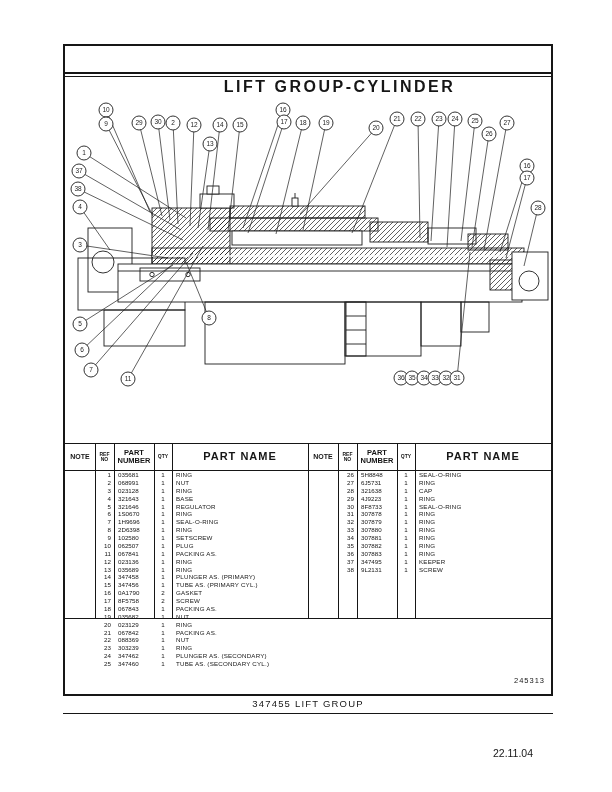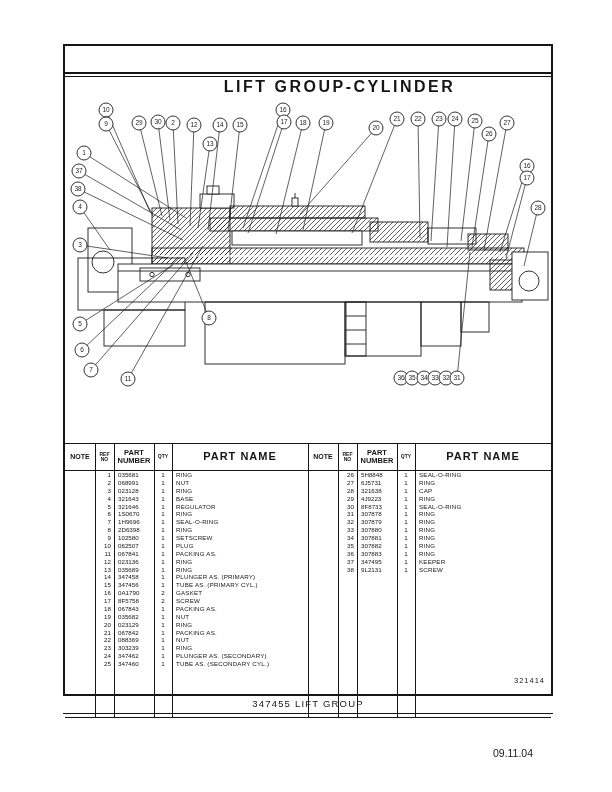--- a/index.html
+++ b/index.html
@@ -17,21 +17,21 @@
   }
   .title-text{
     font-size:16px;font-weight:bold;letter-spacing:2.5px;white-space:pre;
   }
   .title-rule-1{position:absolute;left:65px;top:72px;width:486px;height:2px;background:#161616;}
   .title-rule-2{position:absolute;left:65px;top:75.5px;width:486px;height:1px;background:#161616;}
   svg.diagram{position:absolute;left:65px;top:77px;width:486px;height:366px;}
 
   
   .tables{
-    position:absolute;left:65px;top:443px;width:486px;height:275px;
+    position:absolute;left:65px;top:443px;width:486px;height:176px;
     border-top:1px solid #161616;border-bottom:1px solid #161616;box-sizing:border-box;
   }
   .vline{position:absolute;top:0;bottom:0;width:1px;background:#161616;}
   .hdr-rule{position:absolute;left:0;top:26px;width:486px;height:1px;background:#161616;}
   .hcell{position:absolute;top:0;height:26px;display:flex;flex-direction:column;
          align-items:center;justify-content:center;font-weight:bold;line-height:1.05;}
   .h-note{font-size:7px;}
   .h-ref{font-size:5px;}
   .h-part{font-size:7.5px;}
   .h-qty{font-size:5px;}
@@ -636,16 +636,16 @@
       <div class="trow">
         <span class="c-note"></span>
         <span class="c-ref">38</span>
         <span class="c-part">9L2131</span>
         <span class="c-qty">1</span>
         <span class="c-name">SCREW</span>
       </div>
     </div>
 </div>
 
-<div class="doc-number">321414</div>
+<div class="doc-number">245313</div>
 <div class="caption">347455 LIFT GROUP</div>
 <div class="caption-rule"></div>
-<div class="page-number">09.11.04</div>
+<div class="page-number">22.11.04</div>
 
 </body></html>

